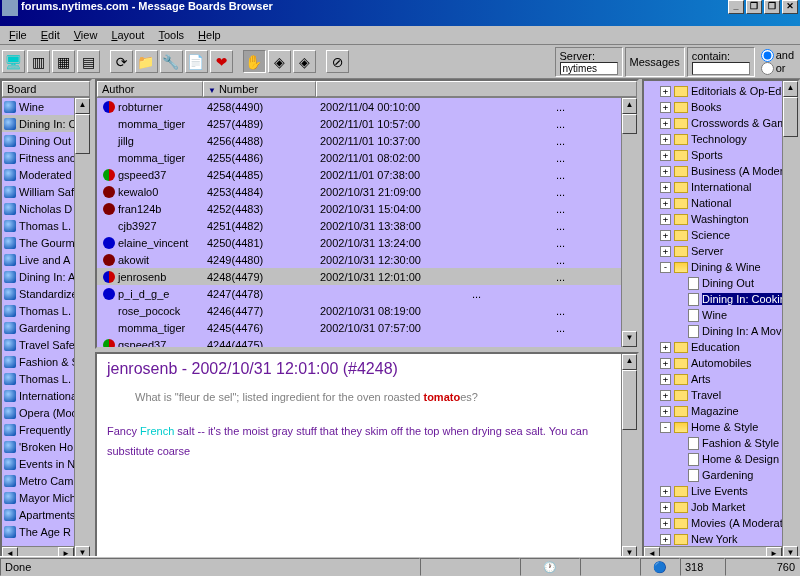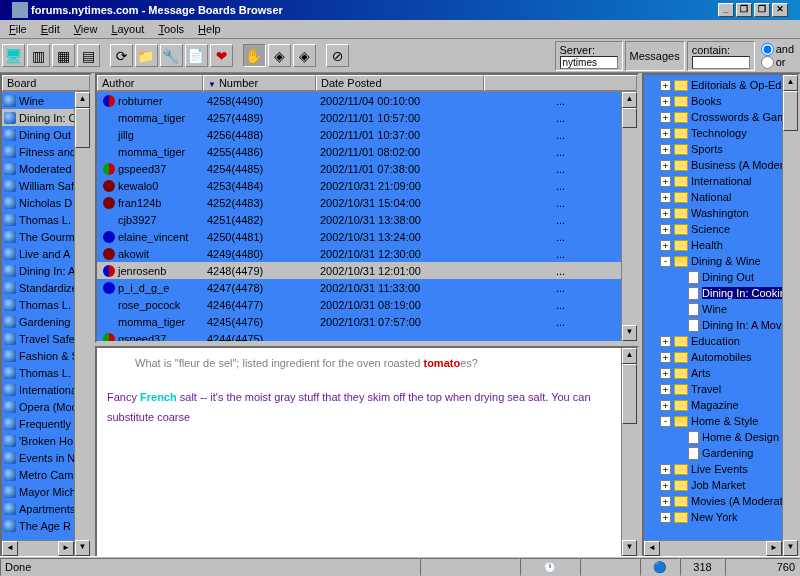--- a/index.html
+++ b/index.html
@@ -1,35 +1,35 @@
 <!DOCTYPE html>
 <html><head>
 <meta charset="utf-8">
 <style>
 *{box-sizing:border-box;margin:0;padding:0;font-family:Tahoma,Arial,sans-serif;font-size:11px;-webkit-user-select:none;user-select:none}
 body{background:#c0c0c0;width:800px;height:576px;overflow:hidden;position:relative}
-.titlebar{height:20px;background:linear-gradient(90deg,#000080,#1084d0);color:#fff;display:flex;align-items:center;padding:0 12px}
+.titlebar{height:26px;background:linear-gradient(90deg,#000080,#1084d0);color:#fff;display:flex;padding:0 2px}
 .titlebar .icon{width:16px;height:16px;margin-right:3px;background:#849ec0;display:inline-block}
 .titlebar .title{flex:1;font-weight:bold}
 .winbtns{display:flex;gap:2px}
 .winbtn{width:16px;height:14px;background:#c0c0c0;border:1px solid;border-color:#fff #404040 #404040 #fff;font:bold 9px/11px Arial;text-align:center;color:#000}
 .menubar{height:19px;background:#c0c0c0;display:flex;align-items:center;border-bottom:1px solid #808080;padding-left:2px}
 .menuitem{padding:2px 7px;cursor:default}
 .menuitem u{text-decoration:underline}
 .toolbar{height:34px;background:#c0c0c0;border-bottom:1px solid #808080;display:flex;align-items:center;padding:2px;gap:2px}
 .tbtn{width:23px;height:23px;border:1px solid;border-color:#fff #808080 #808080 #fff;background:#c0c0c0;display:flex;align-items:center;justify-content:center;font-size:14px}
 .tbtn.pressed{border-color:#808080 #fff #fff #808080}
 .tbsep{width:6px}
 .tgrp{border:1px solid #808080;border-right-color:#fff;border-bottom-color:#fff;padding:2px 4px;display:flex;flex-direction:column;font-size:10px;height:30px}
 .tgrp input{width:58px;height:14px;font-size:10px;border:1px inset #808080;padding:0 2px}
 .radio-grp{display:flex;flex-direction:column;font-size:10px;gap:0}
 .radio-grp label{display:flex;align-items:center;font-size:10px;line-height:12px}
 .radio-grp input{margin-right:2px}
 .main{display:flex;height:485px;background:#c0c0c0}
-.pane{border:2px inset #c0c0c0;background:#3b82f6;overflow:hidden;position:relative}
+.pane{border:2px inset #c0c0c0;background:#c4b5fd;overflow:hidden;position:relative}
 .colhdr{height:17px;background:#c0c0c0;display:flex;border-bottom:1px solid #808080}
 .colhdr div{border:1px solid;border-color:#fff #808080 #808080 #fff;padding:1px 4px;font-size:11px;overflow:hidden;white-space:nowrap}
 .listbody{overflow:auto;height:calc(100% - 17px)}
 .listrow{display:flex;align-items:center;height:17px;white-space:nowrap;font-size:11px}
 .listrow.sel{background:#c0c0c0}
 .boardrow{display:flex;align-items:center;height:17px;padding-left:2px;font-size:11px;white-space:nowrap;overflow:hidden}
 .boardrow.sel{background:#c0c0c0}
 .bicon{width:12px;height:12px;background:radial-gradient(circle at 35% 35%,#9cf,#04a);border-radius:2px;margin-right:3px;flex-shrink:0}
 .dot{width:12px;height:12px;border-radius:50%;margin-left:6px;margin-right:3px;flex-shrink:0}
 .dot.blue{background:#0000cc}
@@ -50,21 +50,21 @@
 .folder{width:14px;height:11px;background:#ffe070;border:1px solid #c0a020;margin-right:3px;flex-shrink:0}
 .folder.open{background:linear-gradient(#ffd040,#ffe880)}
 .doc{width:11px;height:13px;background:#fff;border:1px solid #808080;margin-right:3px;flex-shrink:0}
 .indent1{padding-left:14px}
 .indent2{padding-left:28px}
 .msgview{background:#fff;padding:6px 10px;font-family:Georgia,serif;font-size:15px;overflow:hidden;user-select:text}
 .msghead{color:#6a1b9a;font-size:16px;margin-bottom:10px}
 .msgq{font-family:'Courier New',monospace;color:#808080;font-size:15px;margin-left:28px;margin-bottom:12px;line-height:1.3}
 .msgq .hl1{color:#cc0000;font-weight:bold}
 .msgbody{color:#6a1b9a;font-size:15px;line-height:1.35}
-.msgbody .hl2{color:#00cccc;font-weight:bold}
+.msgbody .hl2{color:#00cccc;font-weight:normal}
 .status{position:absolute;bottom:0;left:0;right:0;height:20px;background:#c0c0c0;border-top:1px solid #fff;display:flex;align-items:center;font-size:11px}
 .status .cell{border:1px inset #c0c0c0;height:18px;padding:1px 4px;line-height:14px}
 .left-col{width:92px;display:flex;flex-direction:column}
 .mid-col{flex:1;display:flex;flex-direction:column;margin-left:3px}
 .right-col{width:158px;margin-left:3px;display:flex;flex-direction:column}
 .sort-arrow{color:#000080;font-size:8px;margin-right:3px}
 </style>
 </head>
 <body>
 
@@ -252,21 +252,20 @@
           <div class="r">►</div>
         </div>
     </div>
   </div>
 
   <div class="mid-col">
     <div class="pane" style="height:270px;position:relative">
       <div class="colhdr">
         <div style="width:106px">Author</div>
         <div style="width:113px"><span class="sort-arrow">▼</span><span>Number</span></div>
-        <div style="width:168px">Date Posted</div>
         <div style="flex:1"></div>
       </div>
       <div class="listbody" id="msglist">
           <div class="listrow">
             <div style="width:106px;display:flex;align-items:center">
               <span class="dot halfb"></span>
               <span>robturner</span>
             </div>
             <div style="width:113px;padding-left:4px">4258(4490)</div>
             <div style="width:168px;padding-left:4px">2002/11/04 00:10:00</div>
@@ -361,21 +360,20 @@
             <div style="width:113px;padding-left:4px">4248(4479)</div>
             <div style="width:168px;padding-left:4px">2002/10/31 12:01:00</div>
             <div style="flex:1;text-align:center">...</div>
           </div>
           <div class="listrow">
             <div style="width:106px;display:flex;align-items:center">
               <span class="dot blue"></span>
               <span>p_i_d_g_e</span>
             </div>
             <div style="width:113px;padding-left:4px">4247(4478)</div>
-            <div style="width:168px;padding-left:4px">2002/10/31 11:33:00</div>
             <div style="flex:1;text-align:center">...</div>
           </div>
           <div class="listrow">
             <div style="width:106px;display:flex;align-items:center">
               <span style="width:21px"></span>
               <span>rose_pocock</span>
             </div>
             <div style="width:113px;padding-left:4px">4246(4477)</div>
             <div style="width:168px;padding-left:4px">2002/10/31 08:19:00</div>
             <div style="flex:1;text-align:center">...</div>
@@ -398,20 +396,21 @@
             <div style="flex:1;text-align:center">...</div>
           </div>
         </div>
       <div class="scrollv">
           <div class="up">▲</div>
           <div class="thumb" style="top:16px;height:20px"></div>
           <div class="dn">▼</div>
         </div>
     </div>
     <div class="pane msgview" style="flex:1;margin-top:3px;position:relative">
+      <div class="msghead">jenrosenb - 2002/10/31 12:01:00 (#4248)</div>
       <div class="msgq"><span>What is "fleur de sel"; listed ingredient for the oven roasted </span><span class="hl1">tomato</span><span>es?</span></div>
       <div class="msgbody"><span>Fancy </span><span class="hl2">French</span><span> salt -- it's the moist gray stuff that they skim off the top when drying sea salt. You can substitute coarse</span></div>
       <div class="scrollv" style="top:0">
           <div class="up">▲</div>
           <div class="thumb" style="top:16px;height:60px"></div>
           <div class="dn">▼</div>
         </div>
     </div>
   </div>
 
@@ -464,21 +463,21 @@
             <span class="lbl">Washington</span>
           </div>
           <div class="treerow indent1">
             <span class="expander">+</span>
             <span class="folder"></span>
             <span class="lbl">Science</span>
           </div>
           <div class="treerow indent1">
             <span class="expander">+</span>
             <span class="folder"></span>
-            <span class="lbl">Health</span>
+            <span class="lbl">Server</span>
           </div>
           <div class="treerow indent1">
             <span class="expander">-</span>
             <span class="folder open"></span>
             <span class="lbl">Dining &amp; Wine</span>
           </div>
           <div class="treerow indent2">
             <span style="width:14px;flex-shrink:0"></span>
             <span class="doc"></span>
             <span class="lbl">Dining Out</span>
@@ -520,20 +519,25 @@
           </div>
           <div class="treerow indent1">
             <span class="expander">+</span>
             <span class="folder"></span>
             <span class="lbl">Magazine</span>
           </div>
           <div class="treerow indent1">
             <span class="expander">-</span>
             <span class="folder open"></span>
             <span class="lbl">Home &amp; Style</span>
+          </div>
+          <div class="treerow indent2">
+            <span style="width:14px;flex-shrink:0"></span>
+            <span class="doc"></span>
+            <span class="lbl">Fashion &amp; Style</span>
           </div>
           <div class="treerow indent2">
             <span style="width:14px;flex-shrink:0"></span>
             <span class="doc"></span>
             <span class="lbl">Home &amp; Design</span>
           </div>
           <div class="treerow indent2">
             <span style="width:14px;flex-shrink:0"></span>
             <span class="doc"></span>
             <span class="lbl">Gardening</span>
@@ -572,15 +576,15 @@
     </div>
   </div>
 </div>
 
 <div class="status">
   <div class="cell" style="width:420px">Done</div>
   <div class="cell" style="width:100px"></div>
   <div class="cell" style="width:60px;text-align:center">🕐</div>
   <div class="cell" style="width:60px"></div>
   <div class="cell" style="width:40px;text-align:center">🔵</div>
-  <div class="cell" style="width:45px;text-align:center">318</div>
+  <div class="cell" style="width:45px;text-align:left">318</div>
   <div class="cell" style="flex:1;text-align:right">760</div>
 </div>
 
 </body></html>

